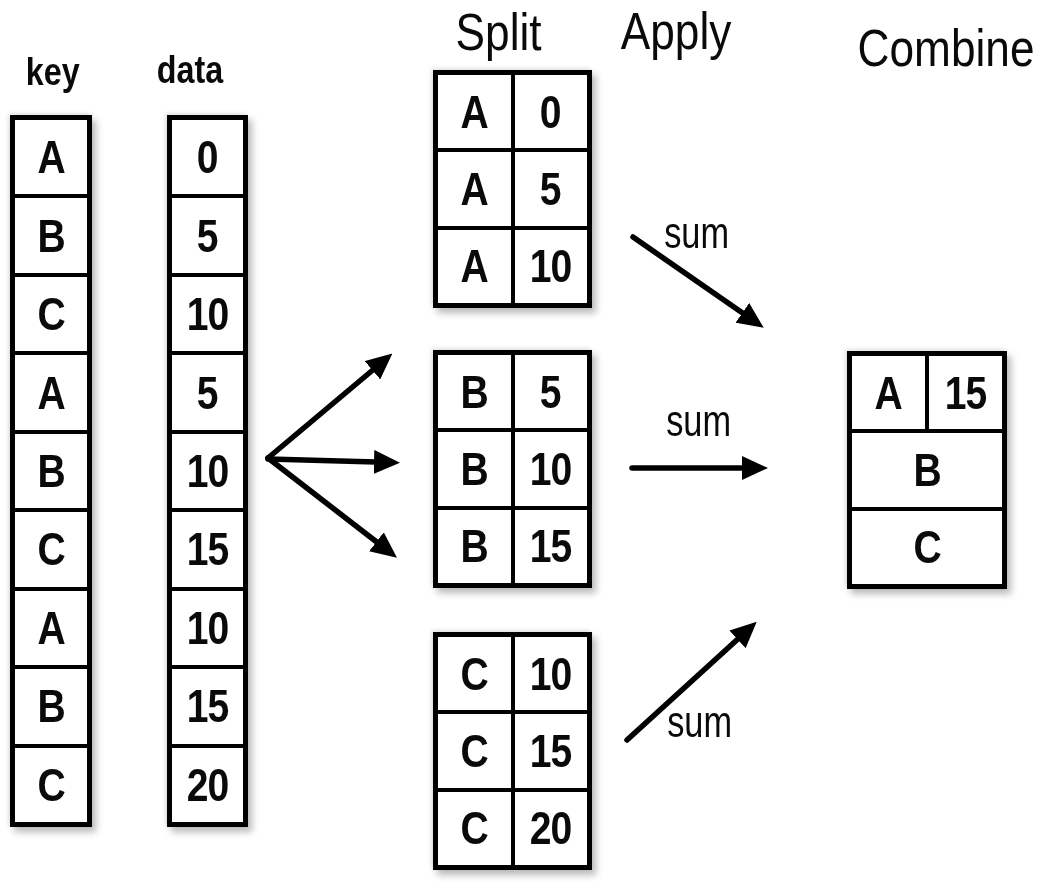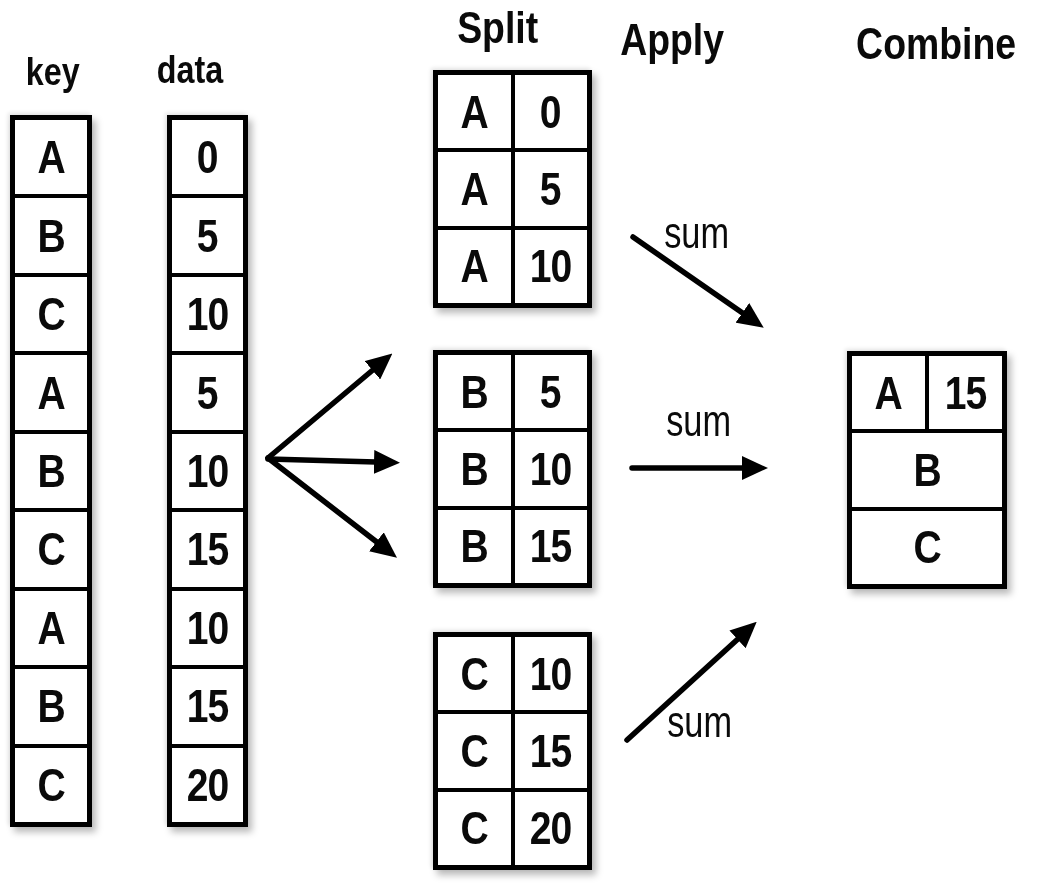--- a/index.html
+++ b/index.html
@@ -10,28 +10,28 @@
     background: #ffffff;
     font-family: "Liberation Sans", sans-serif;
     color: #0a0a0a;
     overflow: hidden;
   }
 
   
   .txt { position: absolute; text-align: center; white-space: nowrap; }
   .txt > span { display: inline-block; transform: scaleX(0.85); transform-origin: center; }
   .col-label   { font-size: 38px; font-weight: bold; line-height: 1.1; }
-  .stage-header{ font-size: 44px; font-weight: bold; line-height: 1.1; }
+  .stage-header{ font-size: 52px; font-weight: normal; line-height: 1.1; }
   .sum-label   { font-size: 44px; font-weight: normal; line-height: 1.05; }
   .sum-label > span { transform: scaleX(0.78); }
 
   #key-label     { left: 3px;   width: 100px; top: 52px; }
   #data-label    { left: 140px; width: 100px; top: 50px; }
   #split-header  { left: 448px; width: 100px; top: 4px; }
-  #apply-header  { left: 611px; width: 100px; top: 16px; }
+  #apply-header  { left: 611px; width: 100px; top: 3px; }
   #combine-header{ left: 842px; width: 160px; top: 4px; margin-top: 16px; }
 
   #sum-label-1 { left: 655px; top: 210px; width: 80px; }
   #sum-label-2 { left: 657px; top: 398px; width: 80px; }
   #sum-label-3 { left: 658px; top: 699px; width: 80px; }
 
   
   .tbl {
     position: absolute;
     display: flex;

